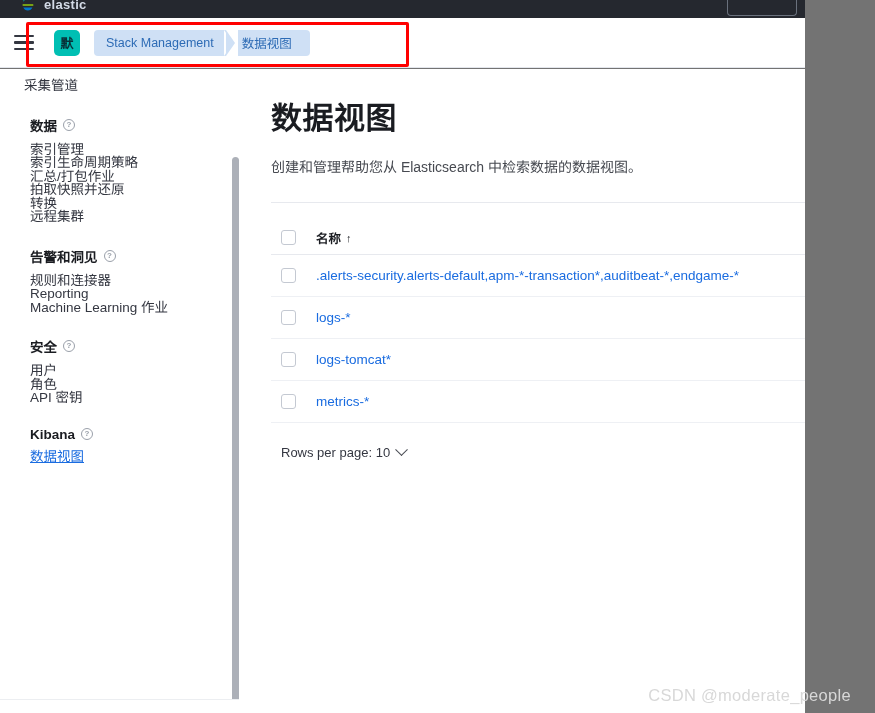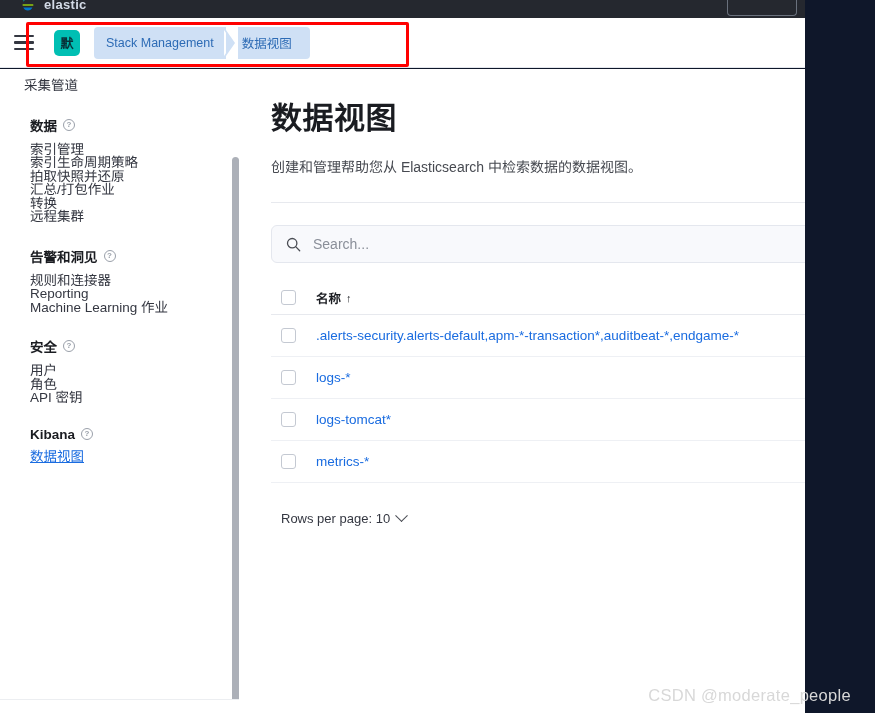--- a/index.html
+++ b/index.html
@@ -8,21 +8,21 @@
     width: 875px; height: 713px;
     overflow: hidden;
     background: #ffffff;
     font-family: "Liberation Sans", "DejaVu Sans", sans-serif;
     -webkit-font-smoothing: antialiased;
   }
 
   #screen {
     position: relative;
     width: 875px; height: 713px;
-    background: #0f172a;
+    background: #737373;
     overflow: hidden;
   }
 
   
   .topbar {
     position: absolute; left: 0; top: 0;
     width: 805px; height: 17px;
     background: #25282f;
     display: flex; align-items: center;
     padding-left: 20px;
@@ -89,21 +89,21 @@
   }
   .breadcrumbs {
     display: flex; align-items: center;
     margin-left: 14px;
     height: 26px;
   }
   .crumb {
     background: #cfe0f5;
     color: #2d6bb5;
     font-size: 12.5px;
-    height: 32px;
+    height: 26px;
     display: flex; align-items: center;
     padding: 0 12px 0 14px;
     cursor: pointer;
     white-space: nowrap;
   }
   .crumb.first { border-radius: 4px 0 0 4px; padding-left: 12px; }
   .crumb-arrow {
     width: 0; height: 0;
     border-top: 13px solid transparent;
     border-bottom: 13px solid transparent;
@@ -284,21 +284,21 @@
     color: #1a6ce0;
     margin-left: 20px;
     cursor: pointer;
     white-space: nowrap;
   }
 
   .pager {
     display: flex; align-items: center; gap: 7px;
     font-size: 13px;
     color: #343741;
-    margin-top: 28px;
+    margin-top: 22px;
     padding-left: 10px;
     width: fit-content;
     cursor: pointer;
     text-align: center;
   }
   .chev-down {
     display: inline-block;
     width: 9px; height: 9px;
     border-right: 1.6px solid #4a4d54;
     border-bottom: 1.6px solid #4a4d54;
@@ -357,22 +357,22 @@
 
       <div class="nav-item standalone">采集管道</div>
 
       <div class="nav-group">
         <div class="nav-group-title">
           <span>数据</span>
           <span class="help-dot">?</span>
         </div>
         <div class="nav-item">索引管理</div>
         <div class="nav-item">索引生命周期策略</div>
+        <div class="nav-item">汇总/打包作业</div>
         <div class="nav-item">拍取快照并还原</div>
-        <div class="nav-item">汇总/打包作业</div>
         <div class="nav-item">转换</div>
         <div class="nav-item">远程集群</div>
       </div>
 
       <div class="nav-group">
         <div class="nav-group-title">
           <span>告警和洞见</span>
           <span class="help-dot">?</span>
         </div>
         <div class="nav-item">规则和连接器</div>
@@ -407,29 +407,20 @@
   </div>
   <div class="sidebar-divider"></div>
 
   <div class="main">
 
     <h1 class="page-title">数据视图</h1>
     <p class="page-desc">创建和管理帮助您从 Elasticsearch 中检索数据的数据视图。</p>
 
     <div class="content-hr"></div>
 
-    <div class="search-wrap">
-      <span class="search-icon">
-        <svg width="15" height="15" viewBox="0 0 16 16">
-          <circle cx="6.6" cy="6.6" r="5" fill="none" stroke="#4a4d54" stroke-width="1.4"></circle>
-          <line x1="10.3" y1="10.3" x2="14.6" y2="14.6" stroke="#4a4d54" stroke-width="1.4" stroke-linecap="round"></line>
-        </svg>
-      </span>
-      <input class="search-input" type="text" placeholder="Search..." style="">
-    </div>
 
     <div class="dv-table">
 
       <div class="dv-th-row">
         <div class="cb"></div>
         <div class="th-label">
           <span>名称</span>
           <span class="sort-caret">↑</span>
         </div>
       </div>

